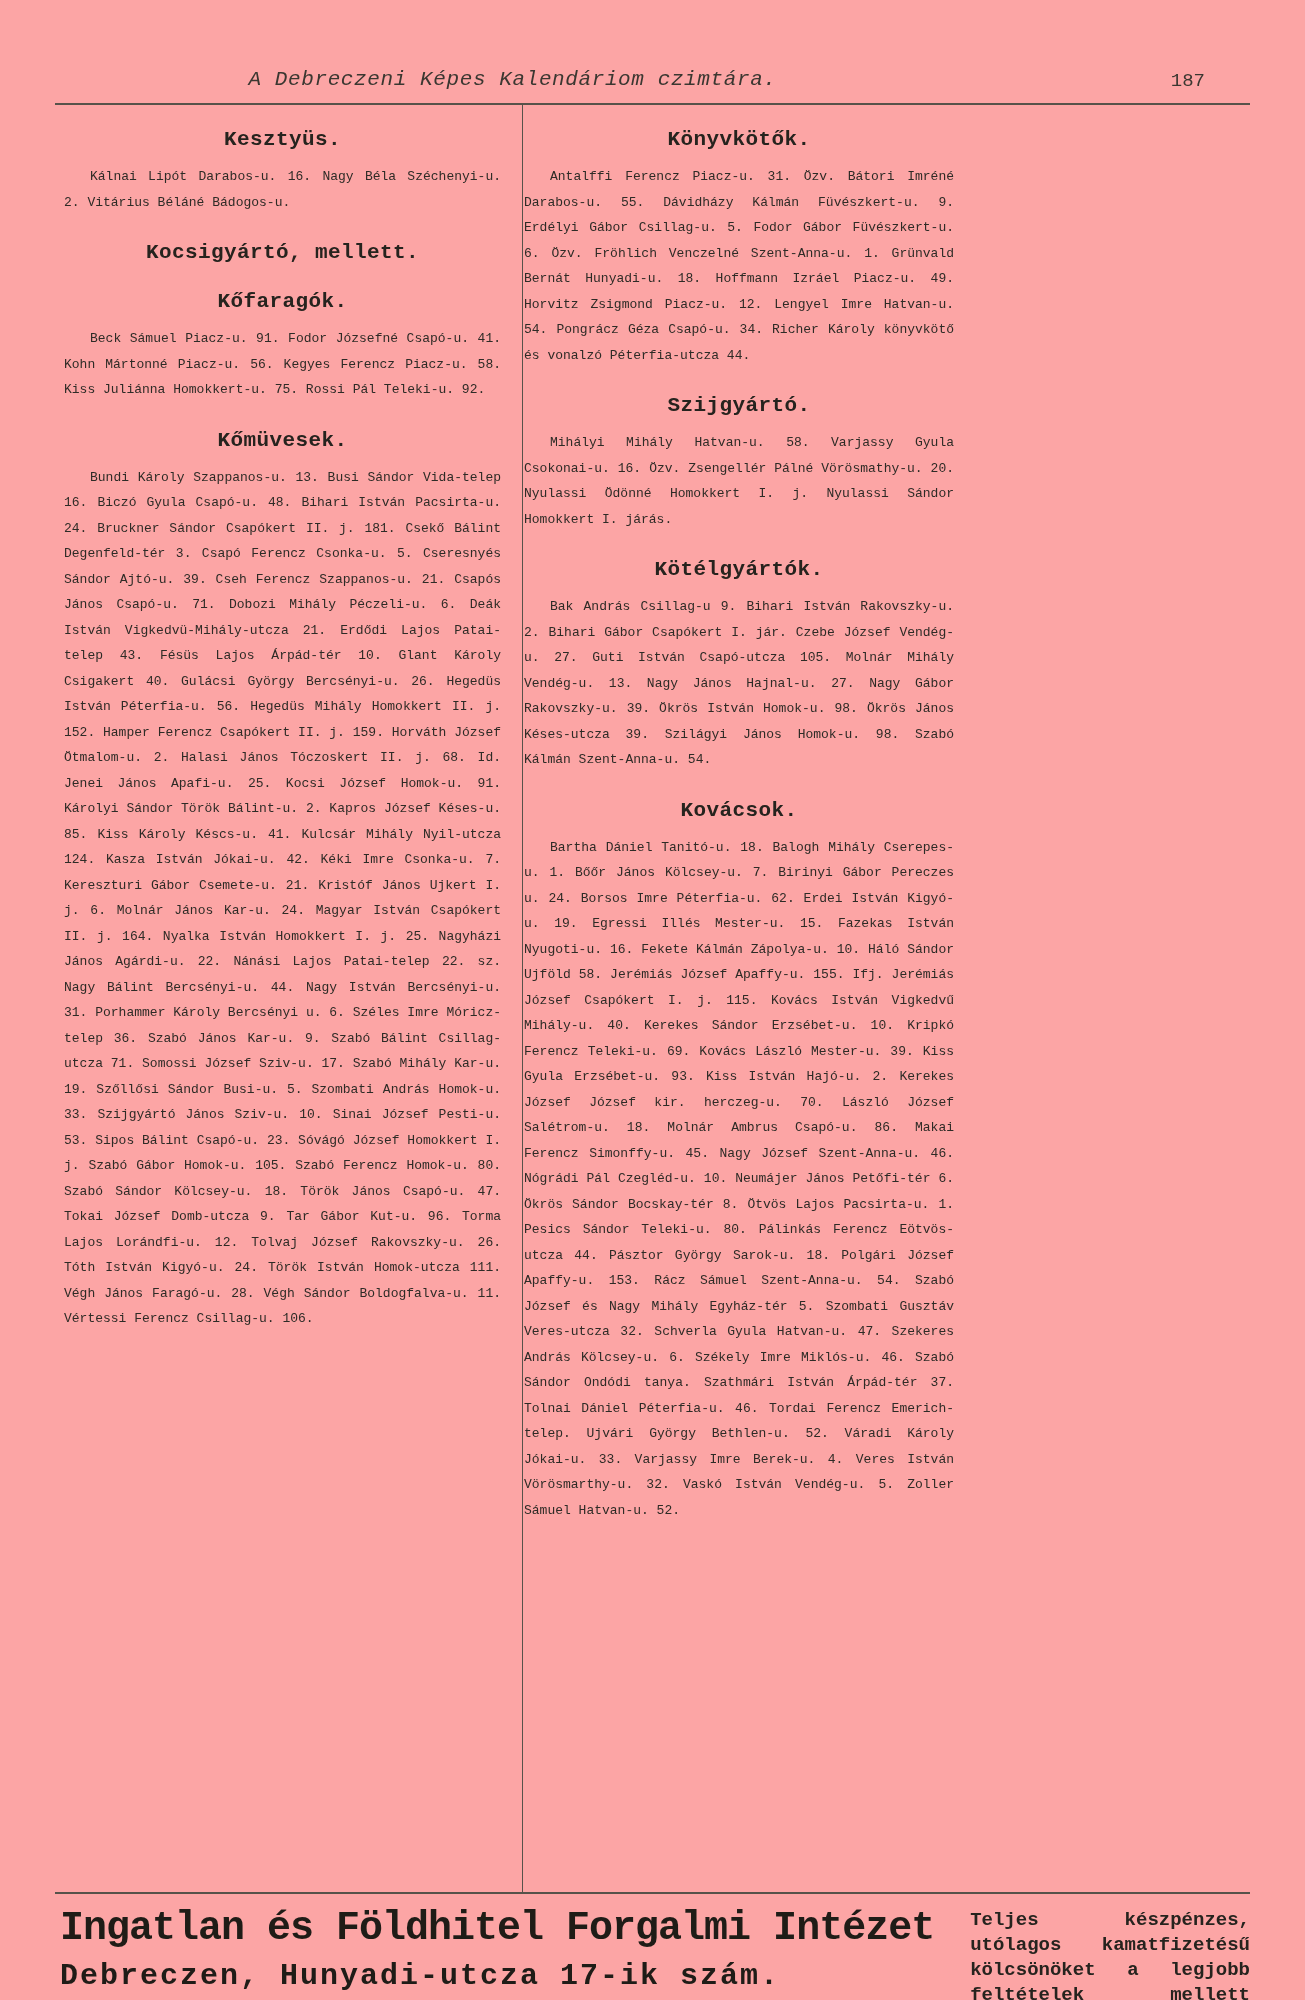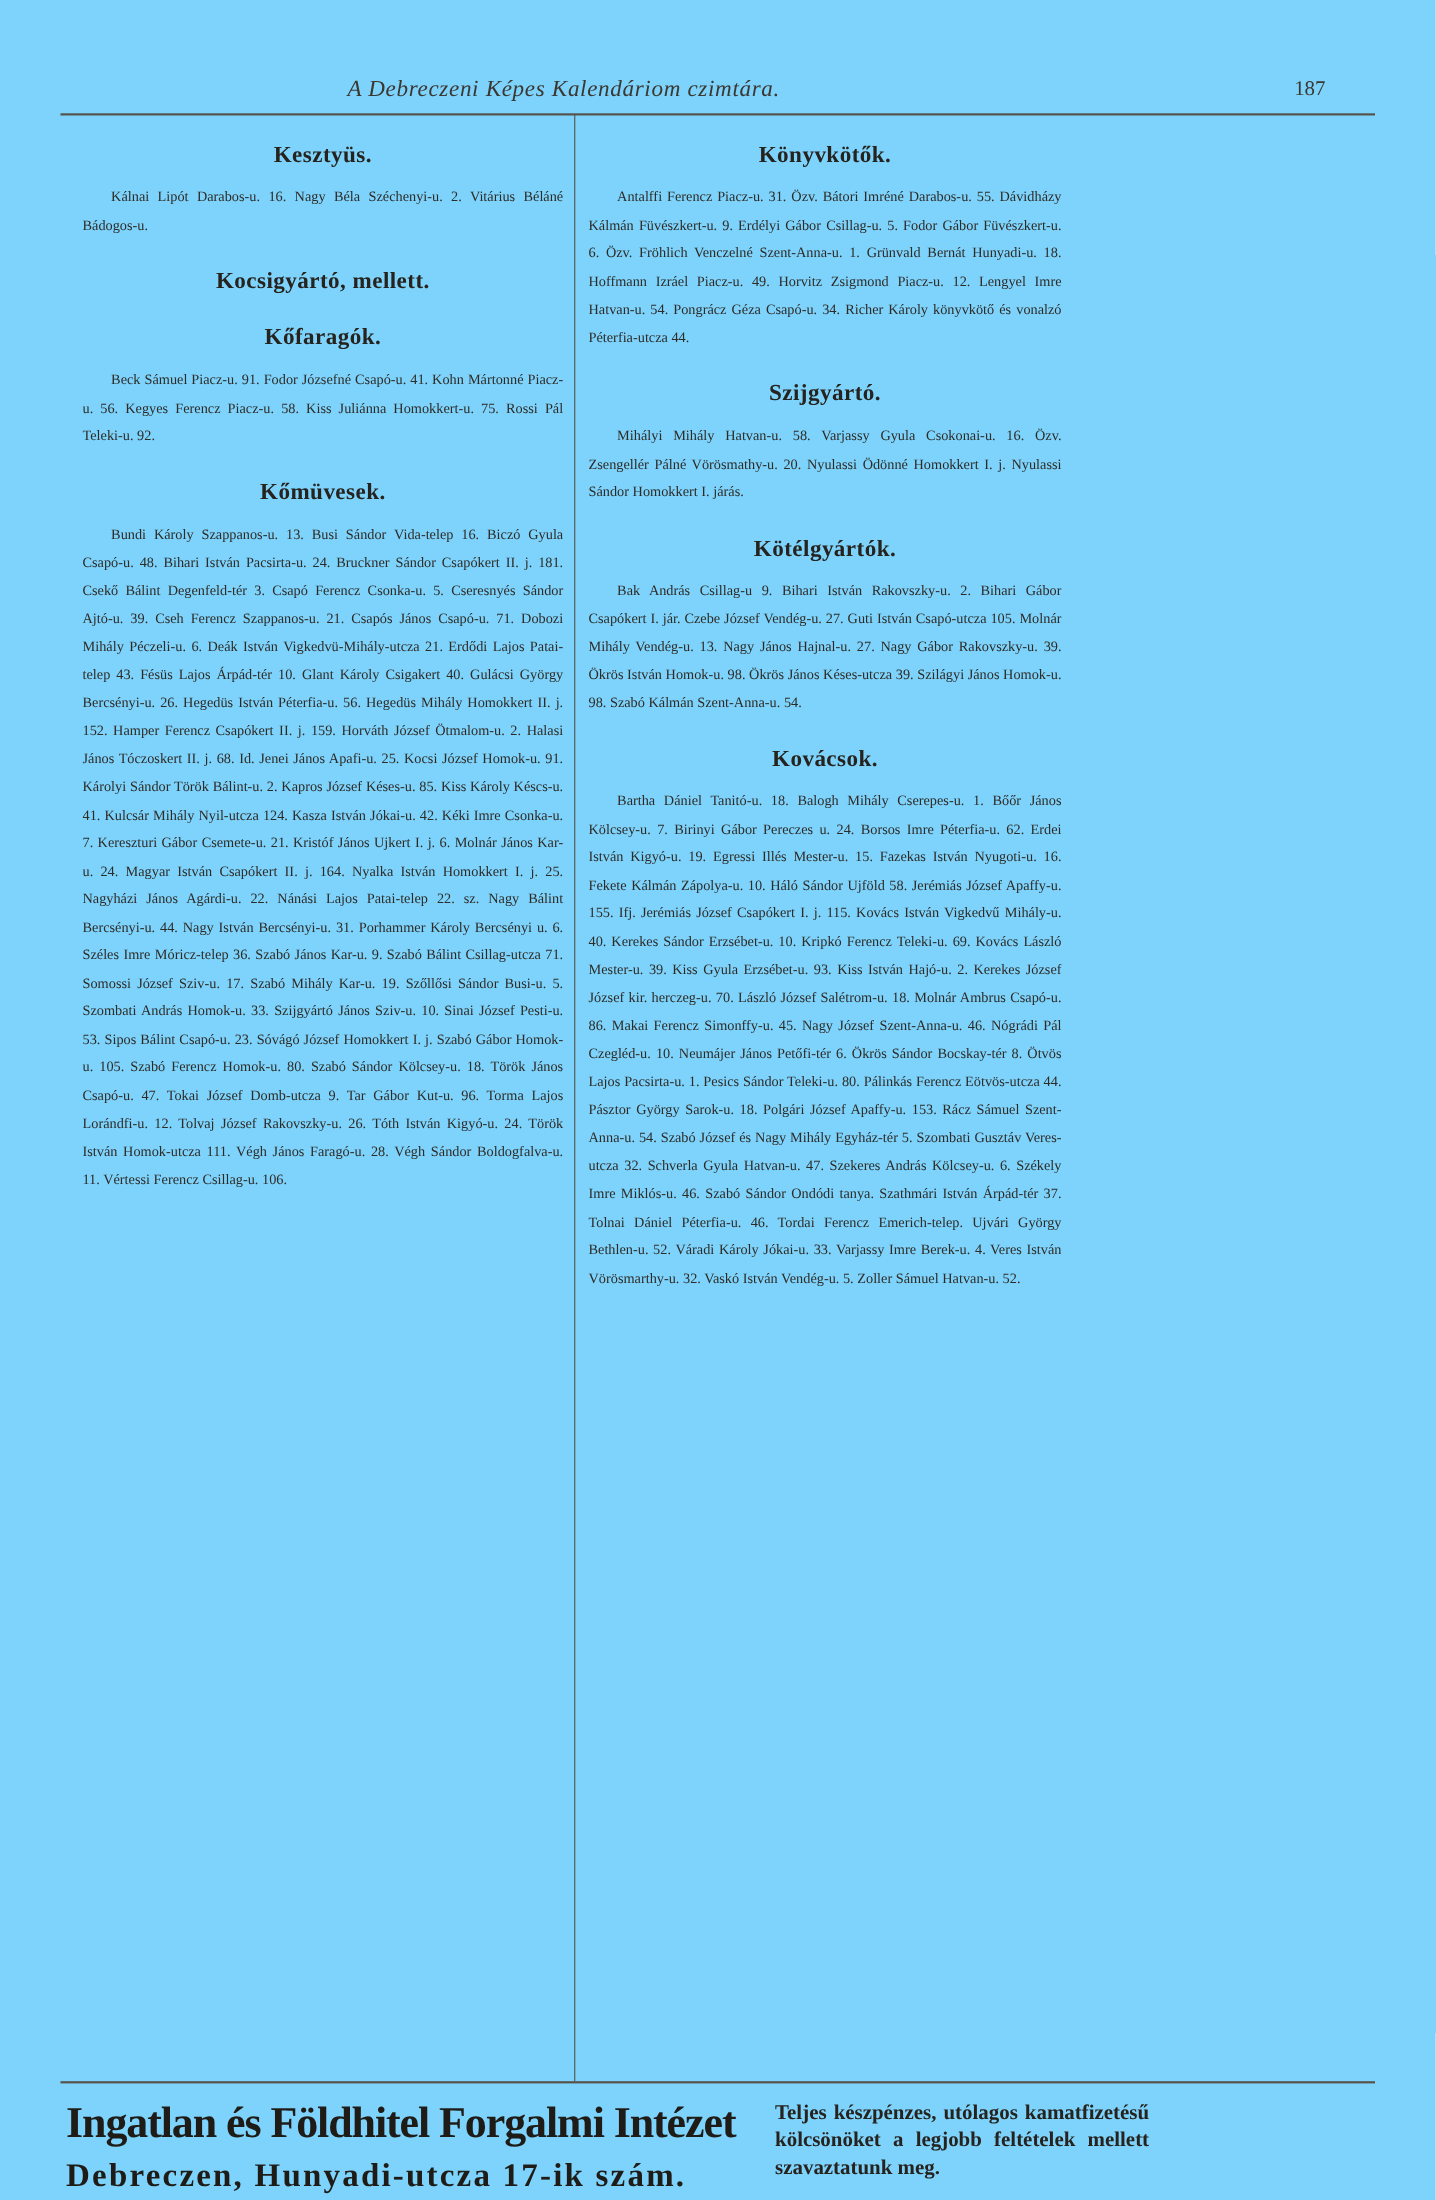--- a/index.html
+++ b/index.html
@@ -1,23 +1,23 @@
 <!DOCTYPE html>
 <html><head>
 <meta charset="utf-8">
 <style>
   * { margin: 0; padding: 0; box-sizing: border-box; }
   html, body { background: #e9e8e4; }
   .page {
     position: relative;
     width: 1305px;
     height: 2000px;
-    background: #7dd3fc;
+    background: #fca5a5;
     color: #2e2b26;
-    font-family: Liberation Serif, serif;
+    font-family: Liberation Mono, monospace;
     overflow: hidden;
   }
   
   .running-title {
     position: absolute;
     top: 68px; left: 55px; width: 915px;
     text-align: center;
     font-style: italic;
     font-size: 21px;
     letter-spacing: 0.6px;
@@ -30,21 +30,21 @@
     color: #3b3731;
   }
   .header-rule {
     position: absolute;
     top: 103px; left: 55px; width: 1195px;
     border-top: 2px solid #57524a;
   }
   
   .columns {
     position: absolute;
-    top: 116px; left: 75px;
+    top: 116px; left: 64px;
     width: 890px; height: 1772px;
     display: flex;
     overflow: hidden;
   }
   .column { width: 437px; }
   .column.right-col { width: 430px; margin-left: 23px; }
   .column-divider {
     position: absolute;
     top: 104px; left: 522px;
     width: 1px; height: 1788px;

